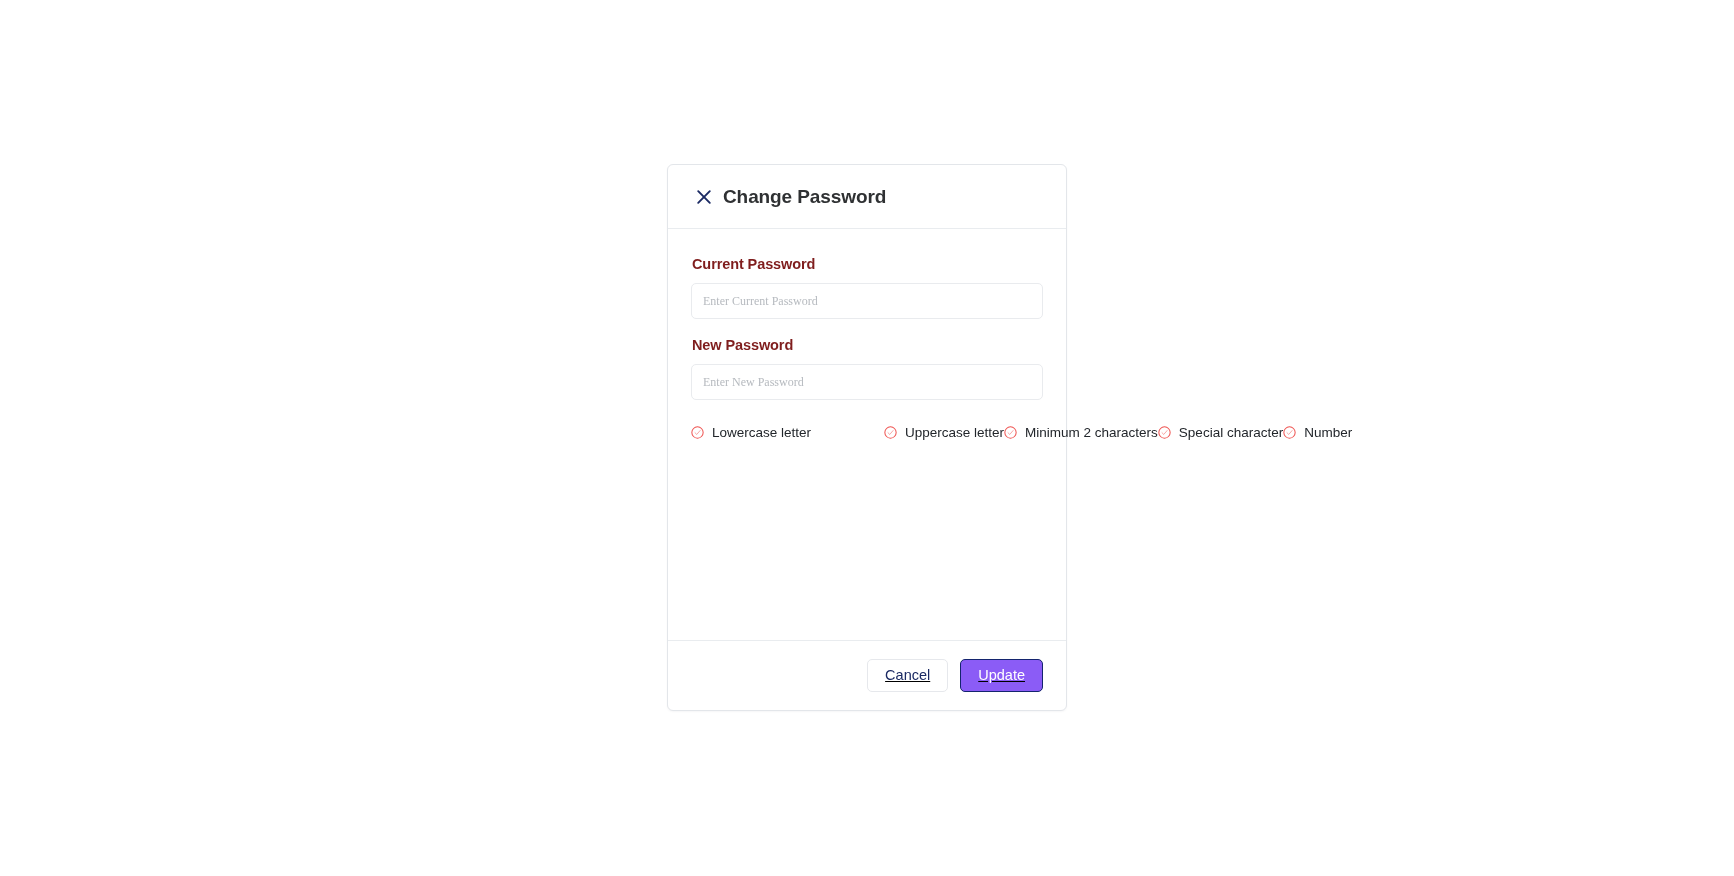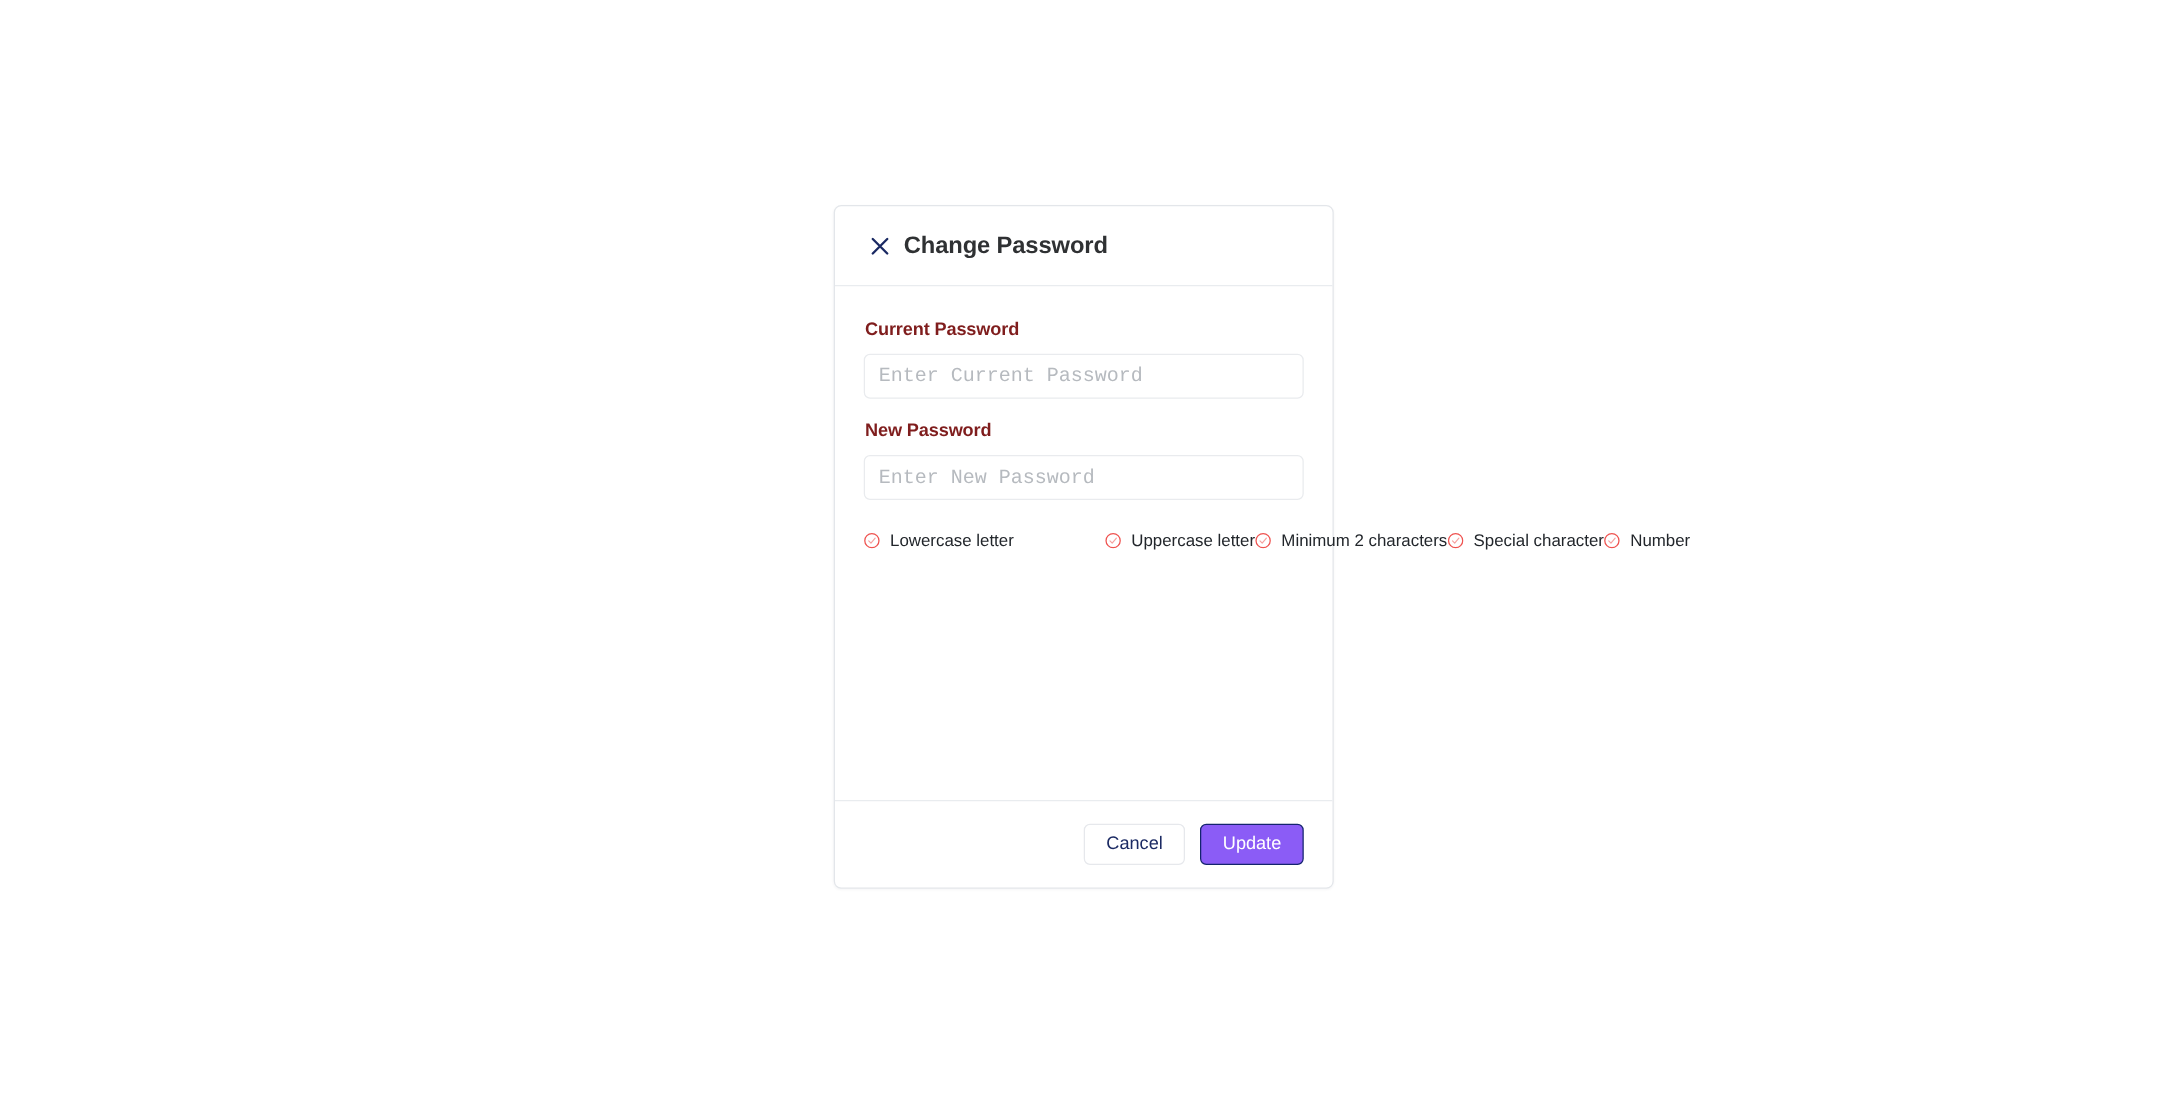--- a/index.html
+++ b/index.html
@@ -74,22 +74,22 @@
     color: #7f1d1d;
     margin: 0 0 11px 1px;
     letter-spacing: -0.1px;
   }
   .text-input {
     display: block;
     width: 100%;
     height: 36px;
     box-sizing: border-box;
     padding: 0 11px;
-    font-family: Liberation Mono, monospace;
-    font-size: 16px;
+    font-family: Liberation Serif, serif;
+    font-size: 12px;
     color: #c2410c;
     background: #ffffff;
     border: 1px solid #e9ebee;
     border-radius: 5px;
     outline: none;
   }
   .text-input::placeholder {
     color: #b6babf;
     opacity: 1;
   }
@@ -128,20 +128,21 @@
   .modal-footer {
     flex: 0 0 70px;
     height: 70px;
     border-top: 1px solid #e9ecef;
     display: flex;
     align-items: center;
     justify-content: flex-end;
     gap: 12px;
     padding: 0 23px 0 0;
     box-sizing: border-box;
+    text-decoration: underline;
   }
   .btn {
     font-family: "Liberation Sans", sans-serif;
     font-size: 14.5px;
     height: 33px;
     border-radius: 5px;
     cursor: pointer;
     box-sizing: border-box;
     line-height: 1;
     padding: 0 17px;

